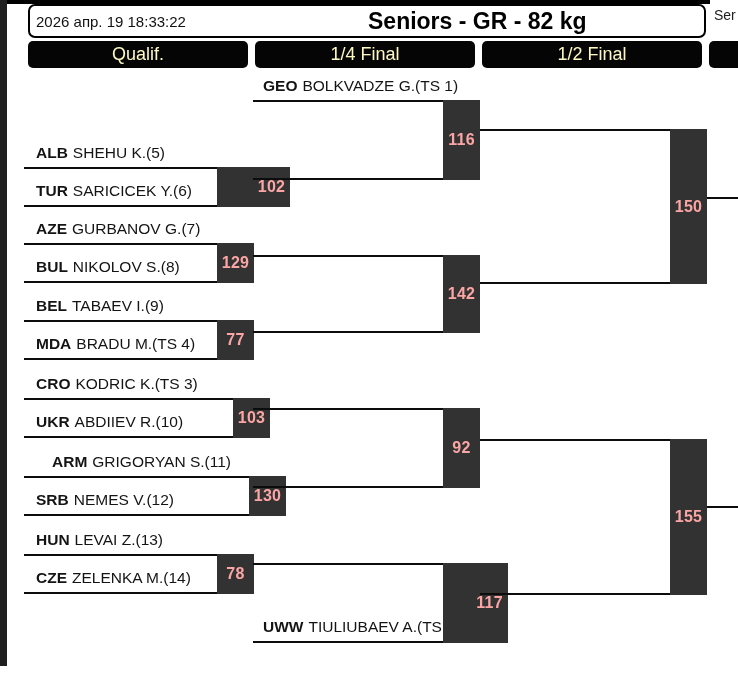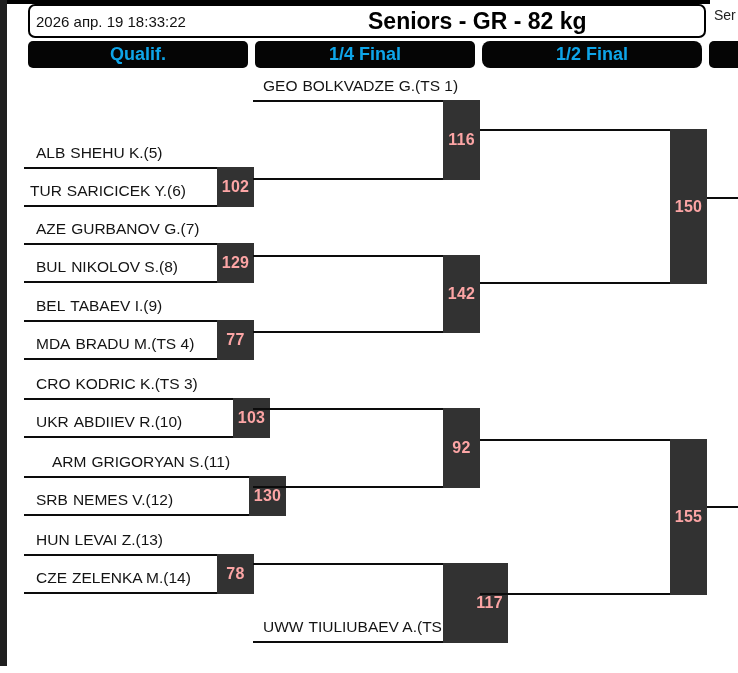--- a/index.html
+++ b/index.html
@@ -14,70 +14,70 @@
   #left-strip{left:0;top:0;width:7px;height:666px;background:#1f1f1f;}
   #top-bar{left:7px;top:0;width:703px;height:4px;background:#000;}
   
   #title-box{left:28px;top:4px;width:674px;height:30px;background:#fff;
     border:2px solid #000;border-radius:7px;}
   #datetime{left:36px;top:13px;font-size:15px;color:#111;white-space:nowrap;}
   #page-title{left:368px;top:8px;font-size:23px;font-weight:bold;color:#000;white-space:nowrap;}
   #edge-text{left:714px;top:7px;font-size:14px;color:#222;white-space:nowrap;}
   
   .round-bar{top:41px;height:27px;background:#050505;border-radius:5px;
-    color:#0ea5e9;font-weight:bold;font-size:18px;text-align:center;line-height:27px;}
+    color:#fef9c3;font-weight:normal;font-size:18px;text-align:center;line-height:27px;}
   
   .bline{background:#0c0c0c;height:2px;}
   .mbox{background:#323232;display:flex;align-items:center;justify-content:center;}
   .mnum{color:#fca5a5;font-weight:bold;font-size:16px;letter-spacing:0.3px;}
   .wname{font-size:15.5px;color:#141414;white-space:nowrap;line-height:18px;}
-  .wname .cc{font-weight:normal;margin-right:5px;margin-top:8px;}
+  .wname .cc{font-weight:bold;margin-right:5px;margin-top:8px;}
 </style>
 </head>
 <body>
 
 <div class="abs" id="left-strip"></div>
 <div class="abs" id="top-bar"></div>
 
 <div class="abs" id="title-box"></div>
 <div class="abs" id="datetime">2026 апр. 19 18:33:22</div>
 <div class="abs" id="page-title">Seniors - GR - 82 kg</div>
 <div class="abs" id="edge-text">Ser</div>
 
 <div class="abs round-bar" style="left:28px;width:220px;">Qualif.</div>
 <div class="abs round-bar" style="left:255px;width:220px;">1/4 Final</div>
-<div class="abs round-bar" style="left:482px;width:220px;border-radius:8px;">1/2 Final</div>
+<div class="abs round-bar" style="left:482px;width:220px;">1/2 Final</div>
 <div class="abs round-bar" style="left:709px;width:40px;"></div>
 
 <div class="abs" id="bracket" style="left:0;top:0;width:738px;height:673px;">
     <div class="abs bline" style="left: 24px; top: 167px; width: 230px;"></div>
     <div class="abs wname" style="left: 36px; top: 144px;"><span class="cc">ALB</span><span>SHEHU K.(5)</span></div>
     <div class="abs bline" style="left: 24px; top: 205px; width: 230px;"></div>
-    <div class="abs wname" style="left: 30px; top: 182px; text-align: right;"><span class="cc">TUR</span><span>SARICICEK Y.(6)</span></div>
+    <div class="abs wname" style="left: 36px; top: 182px; text-align: right;"><span class="cc">TUR</span><span>SARICICEK Y.(6)</span></div>
     <div class="abs bline" style="left: 24px; top: 243px; width: 230px;"></div>
     <div class="abs wname" style="left: 36px; top: 220px;"><span class="cc">AZE</span><span>GURBANOV G.(7)</span></div>
     <div class="abs bline" style="left: 24px; top: 281px; width: 230px;"></div>
     <div class="abs wname" style="left: 36px; top: 258px;"><span class="cc">BUL</span><span>NIKOLOV S.(8)</span></div>
     <div class="abs bline" style="left: 24px; top: 320px; width: 230px;"></div>
     <div class="abs wname" style="left: 36px; top: 297px;"><span class="cc">BEL</span><span>TABAEV I.(9)</span></div>
     <div class="abs bline" style="left: 24px; top: 358px; width: 230px;"></div>
     <div class="abs wname" style="left: 36px; top: 335px;"><span class="cc">MDA</span><span>BRADU M.(TS 4)</span></div>
     <div class="abs bline" style="left: 24px; top: 398px; width: 230px;"></div>
     <div class="abs wname" style="left: 36px; top: 375px;"><span class="cc">CRO</span><span>KODRIC K.(TS 3)</span></div>
     <div class="abs bline" style="left: 24px; top: 436px; width: 230px;"></div>
     <div class="abs wname" style="left: 36px; top: 413px;"><span class="cc">UKR</span><span>ABDIIEV R.(10)</span></div>
     <div class="abs bline" style="left: 24px; top: 476px; width: 230px;"></div>
     <div class="abs wname" style="left: 52px; top: 453px;"><span class="cc">ARM</span><span>GRIGORYAN S.(11)</span></div>
     <div class="abs bline" style="left: 24px; top: 514px; width: 230px;"></div>
     <div class="abs wname" style="left: 36px; top: 491px; text-align: right;"><span class="cc">SRB</span><span>NEMES V.(12)</span></div>
     <div class="abs bline" style="left: 24px; top: 554px; width: 230px;"></div>
     <div class="abs wname" style="left: 36px; top: 531px;"><span class="cc">HUN</span><span>LEVAI Z.(13)</span></div>
     <div class="abs bline" style="left: 24px; top: 592px; width: 230px;"></div>
     <div class="abs wname" style="left: 36px; top: 569px;"><span class="cc">CZE</span><span>ZELENKA M.(14)</span></div>
-    <div class="abs mbox" style="left: 217px; top: 167px; width: 37px; height: 40px;">
+    <div class="abs mbox" style="left: 217px; top: 167px; width: 37px; height: 40px; padding-left: 36px;">
       <div class="mnum">102</div>
     </div>
     <div class="abs mbox" style="left: 217px; top: 243px; width: 37px; height: 40px;">
       <div class="mnum">129</div>
     </div>
     <div class="abs mbox" style="left: 217px; top: 320px; width: 37px; height: 40px;">
       <div class="mnum">77</div>
     </div>
     <div class="abs mbox" style="left: 217px; top: 398px; width: 37px; height: 40px; margin-left: 16px;">
       <div class="mnum">103</div>

